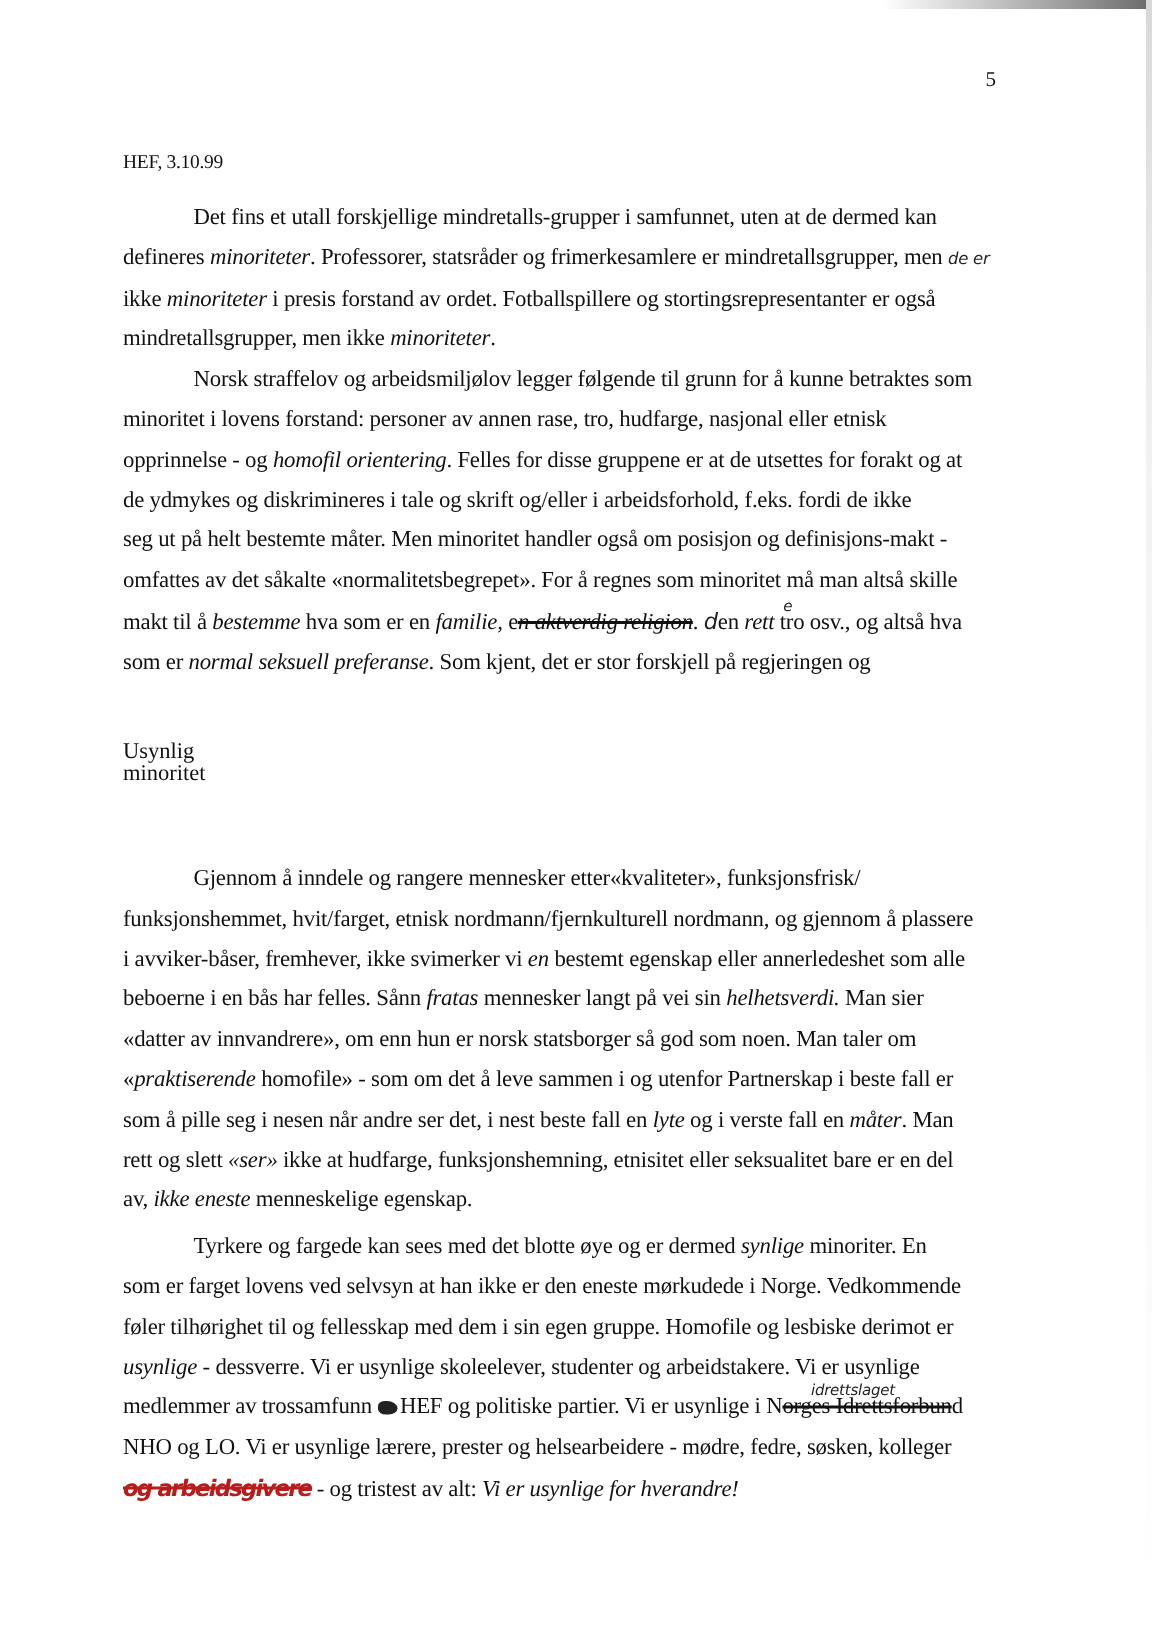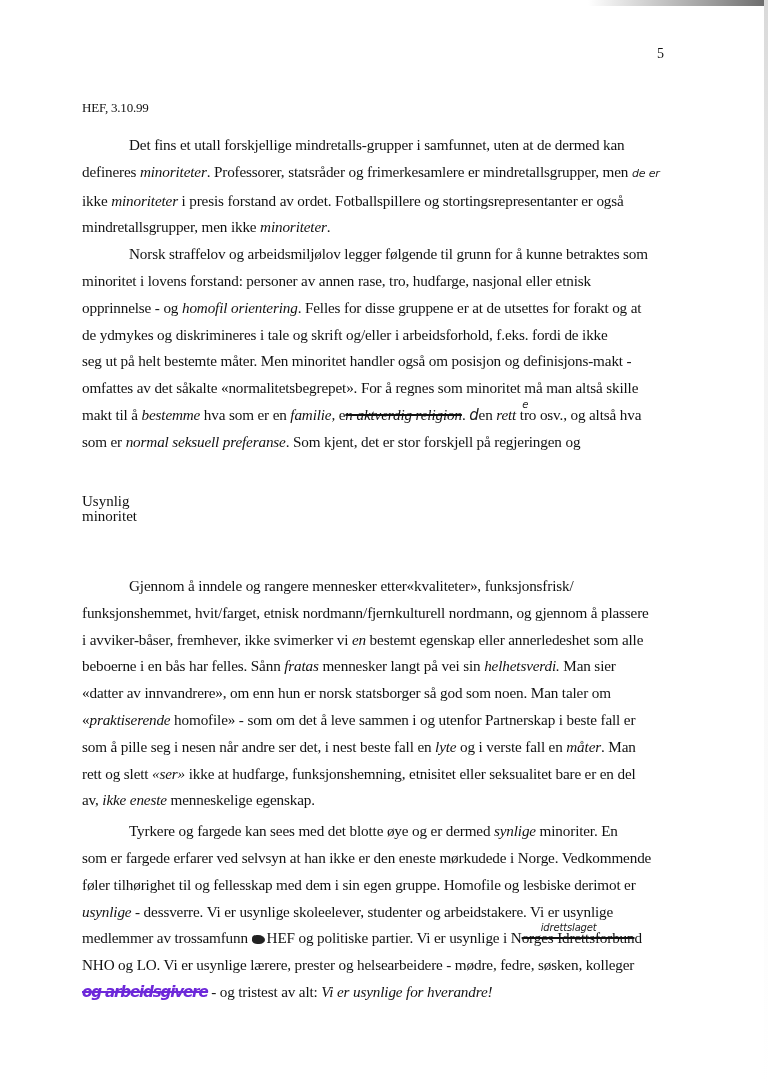--- a/index.html
+++ b/index.html
@@ -43,21 +43,21 @@
   .hand-over {
     position: relative;
   }
   .hand-above {
     position: absolute; top: -14px; left: 0; white-space: nowrap;
     font-family: "DejaVu Sans", sans-serif; font-style: italic; font-size: 10px;
     color: #222;
   }
   .scribble {
     font-family: "DejaVu Sans", sans-serif; font-style: italic;
-    letter-spacing: -1.2px; color: #6d28d9; font-weight: bold;
+    letter-spacing: -1.2px; color: #b91c1c; font-weight: bold;
   }
   .blot {
     display: inline-block; width: 13px; height: 9px; background: #222;
     border-radius: 40% 60% 50% 45%; vertical-align: middle; margin: 0 2px 0 0;
   }
   .heading-side {
     position: absolute; left: 82px; top: 494px;
     font-size: 15px; font-weight: normal; line-height: 15px;
   }
 </style>
@@ -101,20 +101,20 @@
     <span class="line"><span>i avviker-båser, fremhever, ikke svimerker vi </span><em>en</em><span> bestemt egenskap eller annerledeshet som alle</span></span>
     <span class="line"><span>beboerne i en bås har felles. Sånn </span><em>fratas</em><span> mennesker langt på vei sin </span><em>helhetsverdi.</em><span> Man sier</span></span>
     <span class="line"><span>«datter av innvandrere», om enn hun er norsk statsborger så god som noen. Man taler om</span></span>
     <span class="line"><span>«</span><em>praktiserende</em><span> homofile» - som om det å leve sammen i og utenfor Partnerskap i beste fall er</span></span>
     <span class="line"><span>som å pille seg i nesen når andre ser det, i nest beste fall en </span><em>lyte</em><span> og i verste fall en </span><em>måter</em><span>. Man</span></span>
     <span class="line"><span>rett og slett </span><em>«ser»</em><span> ikke at hudfarge, funksjonshemning, etnisitet eller seksualitet bare er en del</span></span>
     <span class="line"><span>av, </span><em>ikke eneste</em><span> menneskelige egenskap.</span></span>
   </p>
   <p class="para" style="margin-top:4px;">
     <span class="line indent"><span>Tyrkere og fargede kan sees med det blotte øye og er dermed </span><em>synlige</em><span> minoriter. En</span></span>
-    <span class="line"><span>som er fargede erfarer ved selvsyn at han ikke er den eneste mørkudede i Norge. Vedkommende</span></span>
+    <span class="line"><span>som er farget lovens ved selvsyn at han ikke er den eneste mørkudede i Norge. Vedkommende</span></span>
     <span class="line"><span>føler tilhørighet til og fellesskap med dem i sin egen gruppe. Homofile og lesbiske derimot er</span></span>
     <span class="line"><em>usynlige</em><span> - dessverre. Vi er usynlige skoleelever, studenter og arbeidstakere. Vi er usynlige</span></span>
     <span class="line"><span>medlemmer av trossamfunn </span><span class="blot"></span><span>HEF og politiske partier. Vi er usynlige i N</span><span class="hand-over"><span class="hand-above" style="left:19px;">idrettslaget</span><span class="strike">orges Idrettsforbun</span></span><span>d</span></span>
     <span class="line"><span>NHO og LO. Vi er usynlige lærere, prester og helsearbeidere - mødre, fedre, søsken, kolleger</span></span>
     <span class="line"><span class="scribble strike">og arbeidsgivere</span><span> - og tristest av alt: </span><em>Vi er usynlige for hverandre!</em></span>
   </p>
 </div>
 
 </body></html>

